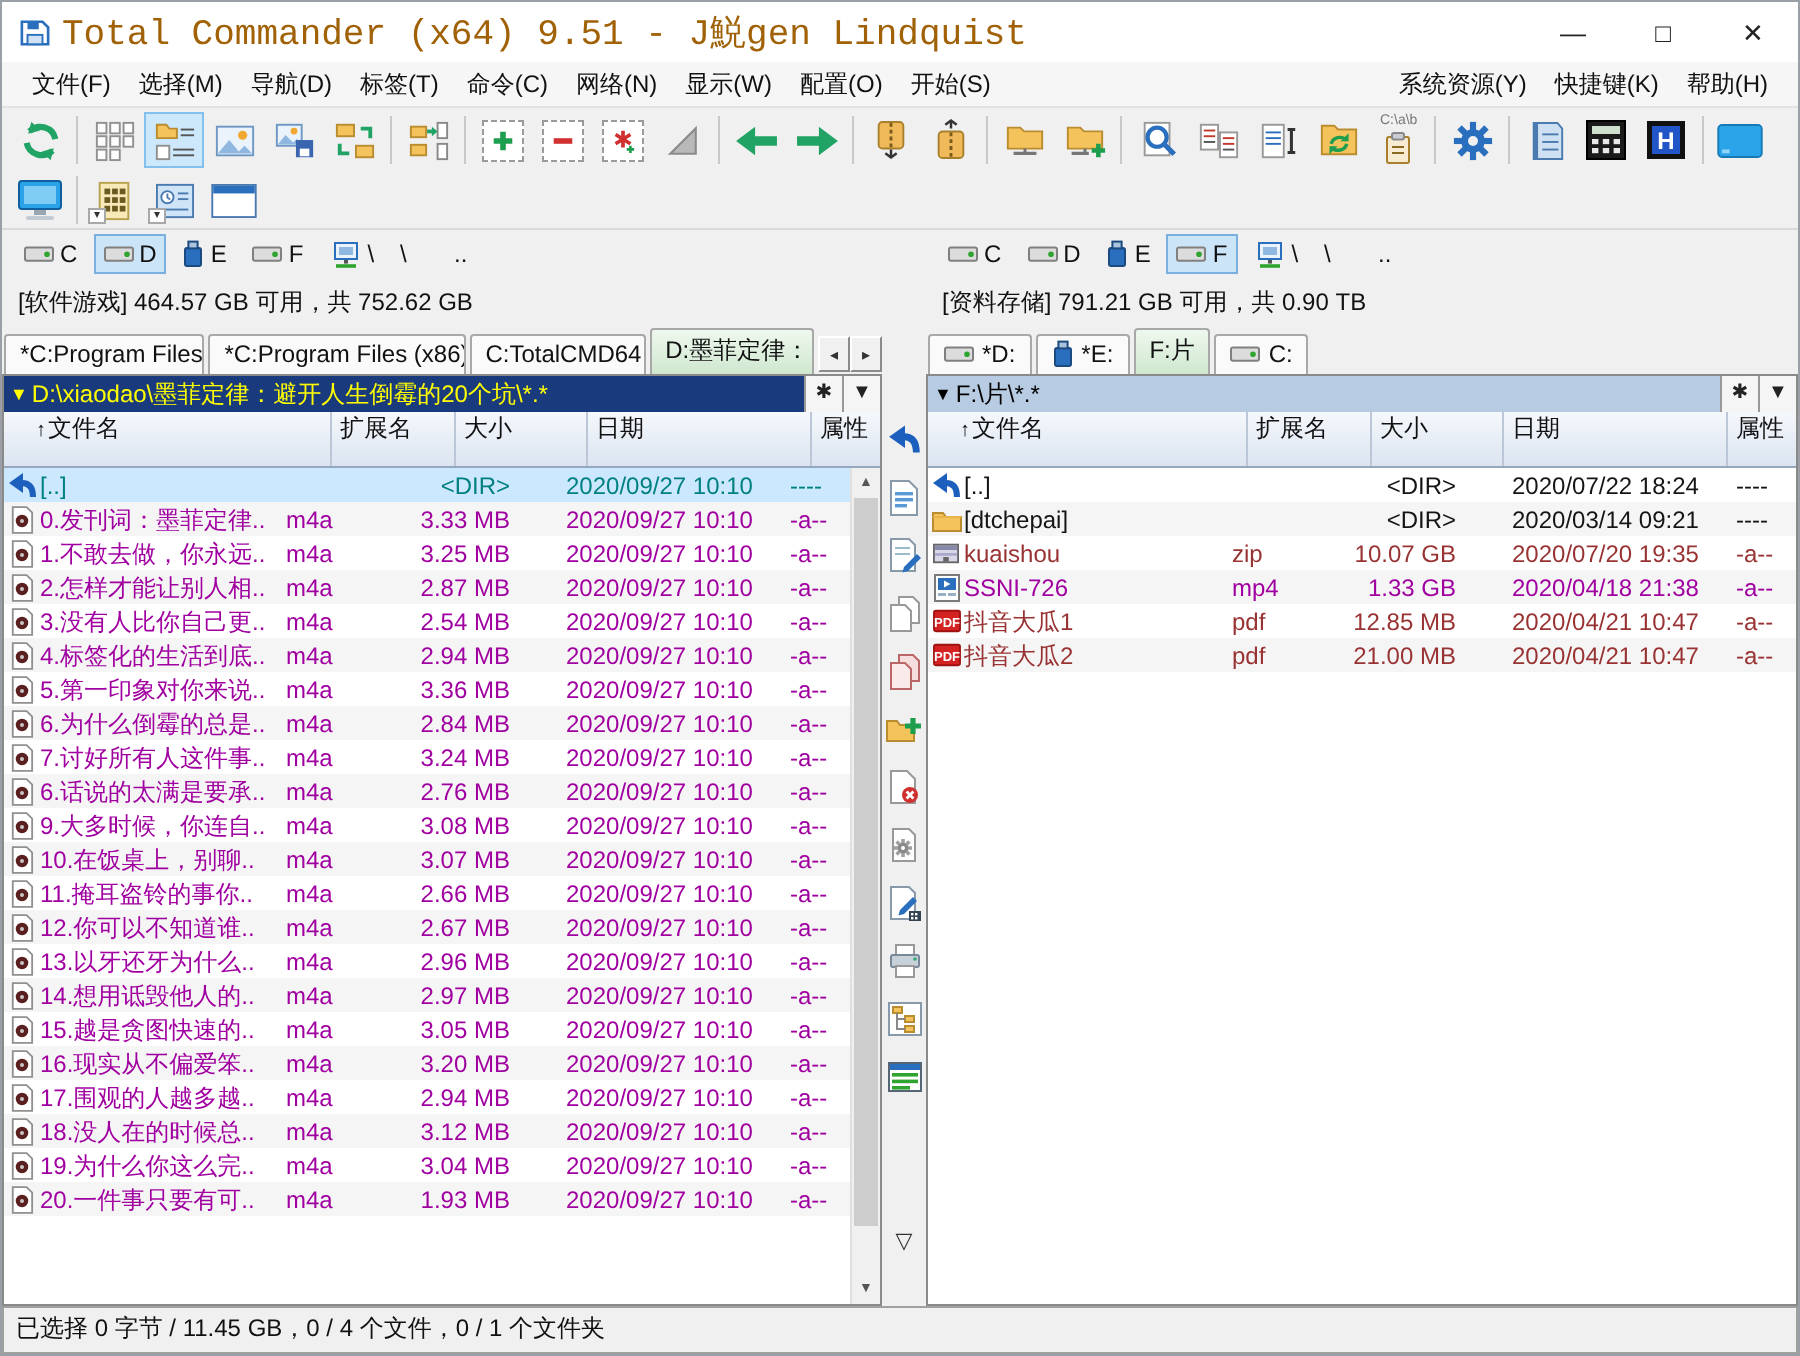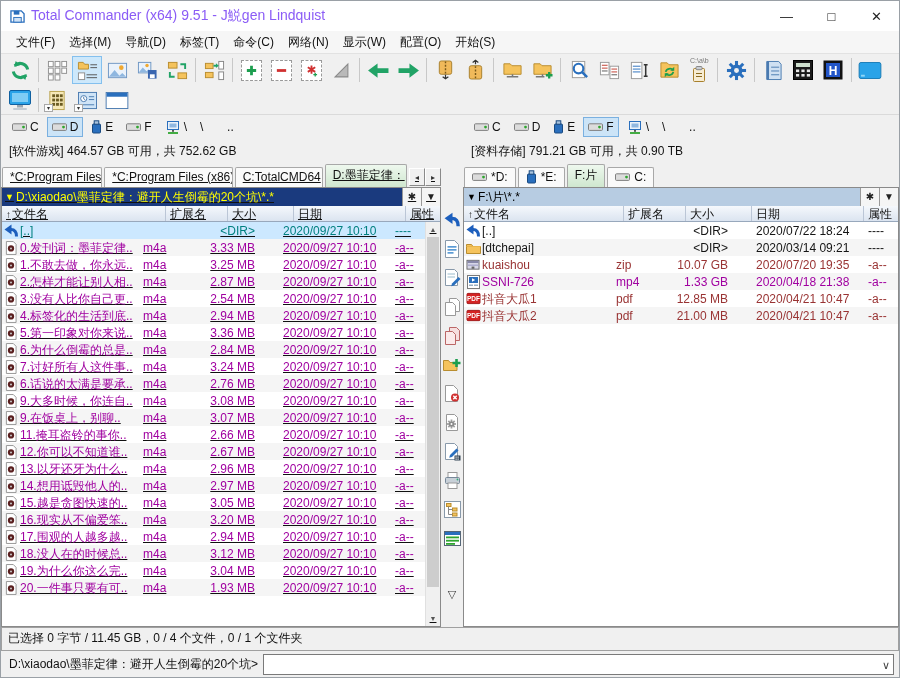--- a/index.html
+++ b/index.html
@@ -3,21 +3,21 @@
 <meta charset="utf-8">
 <style>
   * { margin:0; padding:0; box-sizing:border-box; }
   html,body { width:900px; height:678px; overflow:hidden; }
   body { font-family:"Liberation Sans", sans-serif; font-size:12px; color:#111; background:#fff; }
   #window { width:900px; height:678px; border:1px solid #9aa0a6; display:flex; flex-direction:column; background:#f0f0f0; }
 
   
   .titlebar { height:30px; background:#fff; display:flex; align-items:center; flex:0 0 auto; }
   .title-icon { margin:0 6px 0 9px; display:flex; }
-  .title-text { font-size:14px; color:#8b5cf6; }
+  .title-text { font-size:18px; color:#a16207;font-family:Liberation Mono, monospace; }
   .win-controls { margin-left:auto; display:flex; height:100%; }
   .wc { width:45px; height:100%; display:flex; align-items:center; justify-content:center; font-size:13px; color:#222; }
 
   
   .menubar { height:22px; background:#f6f6f6; display:flex; align-items:center; padding:0 8px; flex:0 0 auto; }
   .menu-item { padding:2px 7px; white-space:nowrap; }
   .menu-spacer { flex:1; }
 
   
   .toolbar { background:#f0f0f0; display:flex; align-items:center; padding-left:4px; flex:0 0 auto; }
@@ -41,21 +41,21 @@
   .drv.sel { background:#cce4f7; border:1px solid #7ab0e0; }
 
   .inforow { display:flex; flex:0 0 auto; height:25px; background:#f0f0f0; align-items:center; }
   .infohalf { padding-left:8px; white-space:nowrap; overflow:hidden; }
   .infohalf.l { width:462px; }
   .infohalf.r { flex:1; }
 
   
   .main { flex:1; display:flex; background:#f0f0f0; min-height:0; }
   .pcol { display:flex; flex-direction:column; min-width:0; }
-  .pcol.left { width:440px;text-decoration:underline; }
+  .pcol.left { width:440px; }
   .pcol.right { flex:1; }
   .midbar { width:22px; display:flex; flex-direction:column; align-items:center; gap:10px; padding-top:46px; flex:0 0 auto; }
   .midbar .mbtn { width:20px; height:19px; display:flex; align-items:center; justify-content:center; }
   .mb-more { margin-top:auto; margin-bottom:26px; font-size:11px; color:#333; }
 
   
   .tabsrow { height:23px; display:flex; align-items:flex-end; padding-left:1px; flex:0 0 auto; }
   .tab { padding:2px 7px 3px; background:#fafafa; border:1px solid #a8a8a8; border-bottom:0; border-radius:2px 2px 0 0; margin-right:2px; white-space:nowrap; overflow:hidden; display:flex; align-items:center; gap:4px; max-width:135px; }
   .tab.active { background:linear-gradient(#eef8ee,#cfe7cf); }
   .tabscroll { margin-left:auto; display:flex; margin-bottom:1px; }
@@ -63,21 +63,21 @@
 
   
   .panelbox { flex:1; display:flex; flex-direction:column; border:1px solid #8a8a8a; background:#fff; min-height:0; }
   .pathbar { height:18px; display:flex; align-items:center; flex:0 0 auto; font-size:12px; }
   .pathbar.active { background:var(--path-active-bg); color:var(--path-active-text); }
   .pathbar.inactive { background:var(--path-inactive-bg); color:#000; }
   .pb-marker { padding:0 2px 0 3px; font-size:9px; }
   .pb-text { flex:1; white-space:nowrap; overflow:hidden; }
   .pb-btn { width:19px; height:18px; background:#f5f5f5; color:#222; border-left:1px solid #999; text-align:center; font-size:10px; line-height:17px; }
 
-  .cols { display:flex; background:linear-gradient(#f5f8fc,#dbe4f0); border-bottom:1px solid #98a8bc; flex:0 0 auto; height:16px; line-height:17px; color:#111; }
+  .cols { display:flex; background:linear-gradient(#f5f8fc,#dbe4f0); border-bottom:1px solid #98a8bc; flex:0 0 auto; height:28px; line-height:17px; color:#111;padding-left:12px; }
   .col { border-right:1px solid #bbc6d6; padding-left:4px; white-space:nowrap; overflow:hidden; }
   .c-name { flex:1; }
   .c-ext { width:62px; flex:0 0 auto; }
   .c-size { width:66px; flex:0 0 auto; }
   .c-date { width:112px; flex:0 0 auto; }
   .c-attr { width:34px; flex:0 0 auto; border-right:0; }
   .sortmark { font-size:10px; margin-right:1px; }
 
   .listwrap { flex:1; display:flex; min-height:0; background:#fff; }
   .rows { flex:1; min-width:0; }
@@ -148,20 +148,25 @@
         <span class="menu-item">选择(M)</span>
         <span class="menu-item">导航(D)</span>
         <span class="menu-item">标签(T)</span>
         <span class="menu-item">命令(C)</span>
         <span class="menu-item">网络(N)</span>
         <span class="menu-item">显示(W)</span>
         <span class="menu-item">配置(O)</span>
         <span class="menu-item">开始(S)</span>
       </span>
     <span class="menu-spacer"></span>
+    <span id="menu-right" style="display:flex;">
+        <span class="menu-item">系统资源(Y)</span>
+        <span class="menu-item">快捷键(K)</span>
+        <span class="menu-item">帮助(H)</span>
+      </span>
   </div>
 
   <div class="toolbar tb1" id="tb1">
       <span class="tb-btn">
         <svg width="23" height="23" viewBox="0 0 24 24" fill="none">
           <path d="M4.5 13a8 8 0 0 0 13.5 4" stroke="#21a366" stroke-width="3.2"></path>
           <path d="M19.5 11A8 8 0 0 0 6 7" stroke="#21a366" stroke-width="3.2"></path>
           <path d="M17 22l1.7-6.2-6.2 1.7z" fill="#21a366"></path>
           <path d="M7 2L5.3 8.2l6.2-1.7z" fill="#21a366"></path>
         </svg>
@@ -764,21 +769,21 @@
                 <span class="cell at t-purple">-a--</span>
               </div>
               <div class="row">
                 <span class="cell icn">
                   <svg width="12" height="14" viewBox="0 0 13 15">
                     <path d="M1.5 0.5h7.5l3 3v11H1.5z" fill="#fff" stroke="#909090"></path>
                     <circle cx="6.5" cy="8" r="3.4" fill="#5a1f1f"></circle>
                     <circle cx="6.5" cy="8" r="1.1" fill="#c8c8c8"></circle>
                   </svg>
                 </span>
-                <span class="cell nm t-purple">9.在饭桌上，别聊..</span>
+                <span class="cell nm t-purple">10.在饭桌上，别聊..</span>
                 <span class="cell ex t-purple">m4a</span>
                 <span class="cell sz t-purple">3.07 MB</span>
                 <span class="cell dt t-purple">2020/09/27 10:10</span>
                 <span class="cell at t-purple">-a--</span>
               </div>
               <div class="row">
                 <span class="cell icn">
                   <svg width="12" height="14" viewBox="0 0 13 15">
                     <path d="M1.5 0.5h7.5l3 3v11H1.5z" fill="#fff" stroke="#909090"></path>
                     <circle cx="6.5" cy="8" r="3.4" fill="#5a1f1f"></circle>
@@ -1175,22 +1180,15 @@
         </div>
       </div>
     </div>
 
   </div>
 
   <div class="statusrow">
     <div class="pstat r">已选择 0 字节 / 11.45 GB，0 / 4 个文件，0 / 1 个文件夹</div>
   </div>
 
-  <div class="cmdrow">
-    <span class="cmd-label">D:\xiaodao\墨菲定律：避开人生倒霉的20个坑&gt;</span>
-    <span class="cmd-input">
-      <input value="" style="">
-      <span class="cmd-dd">∨</span>
-    </span>
-  </div>
 
 
 </div>
 
 </body></html>

